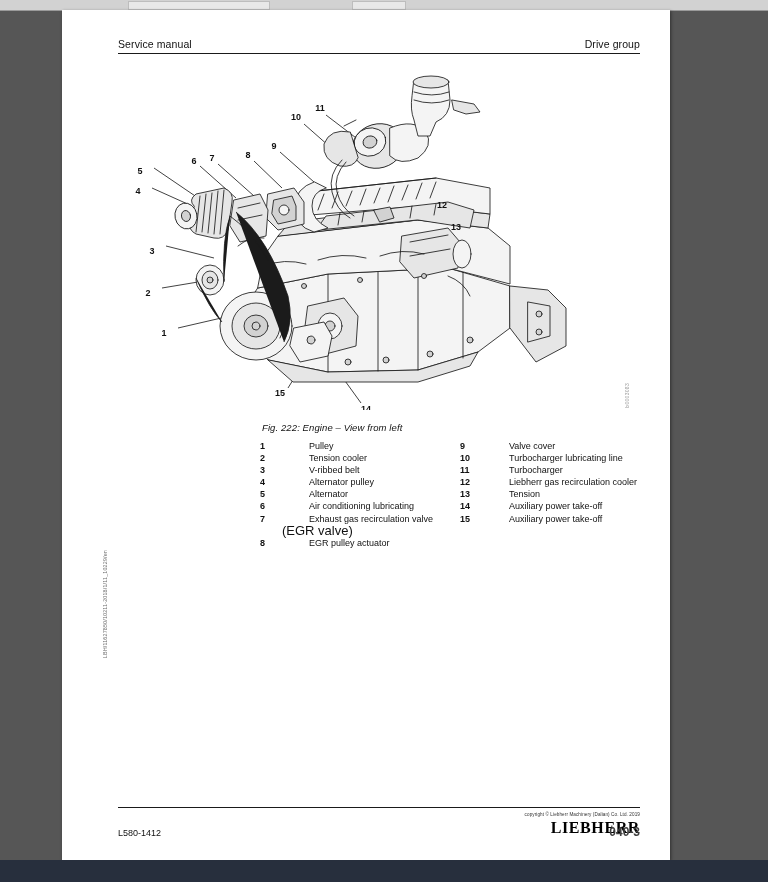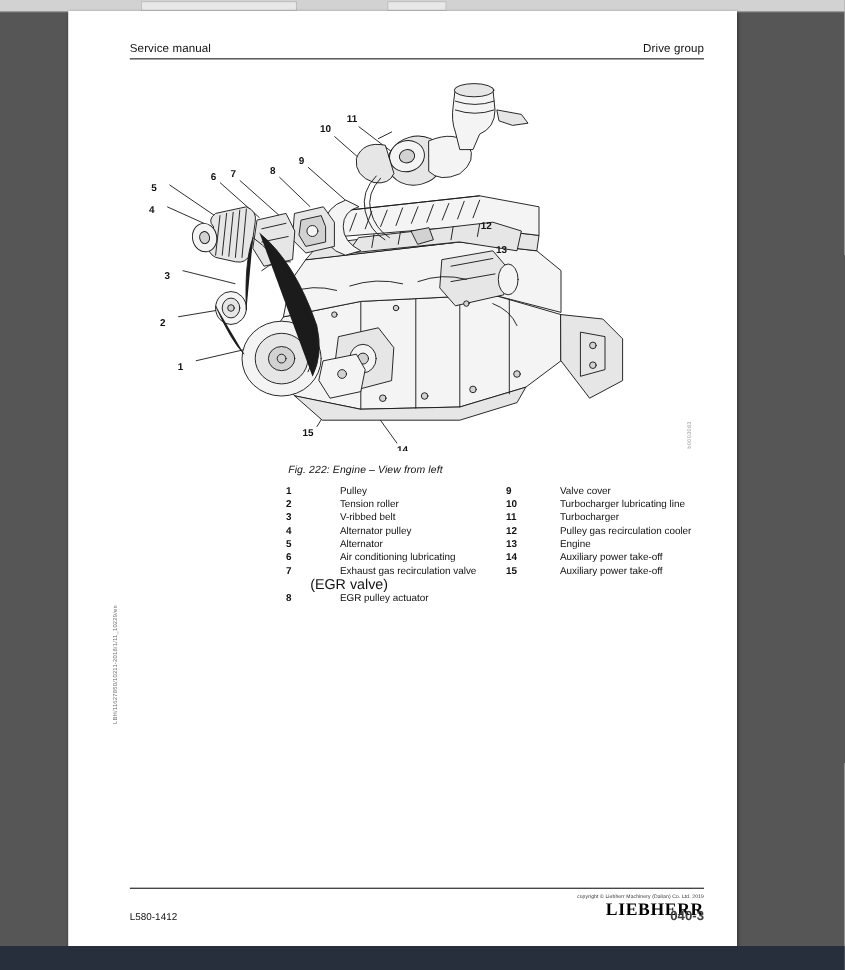--- a/index.html
+++ b/index.html
@@ -416,21 +416,21 @@
 
     <div id="legend">
 
       <div class="legend-col">
         <div class="legend-row">
           <span class="legend-num">1</span>
           <span class="legend-label">Pulley</span>
         </div>
         <div class="legend-row">
           <span class="legend-num">2</span>
-          <span class="legend-label">Tension roller</span>
+          <span class="legend-label">Tension cooler</span>
         </div>
         <div class="legend-row">
           <span class="legend-num">3</span>
           <span class="legend-label">V-ribbed belt</span>
         </div>
         <div class="legend-row">
           <span class="legend-num">4</span>
           <span class="legend-label">Alternator pulley</span>
         </div>
         <div class="legend-row">
@@ -460,25 +460,25 @@
         <div class="legend-row">
           <span class="legend-num">10</span>
           <span class="legend-label">Turbocharger lubricating line</span>
         </div>
         <div class="legend-row">
           <span class="legend-num">11</span>
           <span class="legend-label">Turbocharger</span>
         </div>
         <div class="legend-row">
           <span class="legend-num">12</span>
-          <span class="legend-label">Pulley gas recirculation cooler</span>
+          <span class="legend-label">Liebherr gas recirculation cooler</span>
         </div>
         <div class="legend-row">
           <span class="legend-num">13</span>
-          <span class="legend-label">Engine</span>
+          <span class="legend-label">Tension</span>
         </div>
         <div class="legend-row">
           <span class="legend-num">14</span>
           <span class="legend-label">Auxiliary power take-off</span>
         </div>
         <div class="legend-row">
           <span class="legend-num">15</span>
           <span class="legend-label">Auxiliary power take-off</span>
         </div>
       </div>

